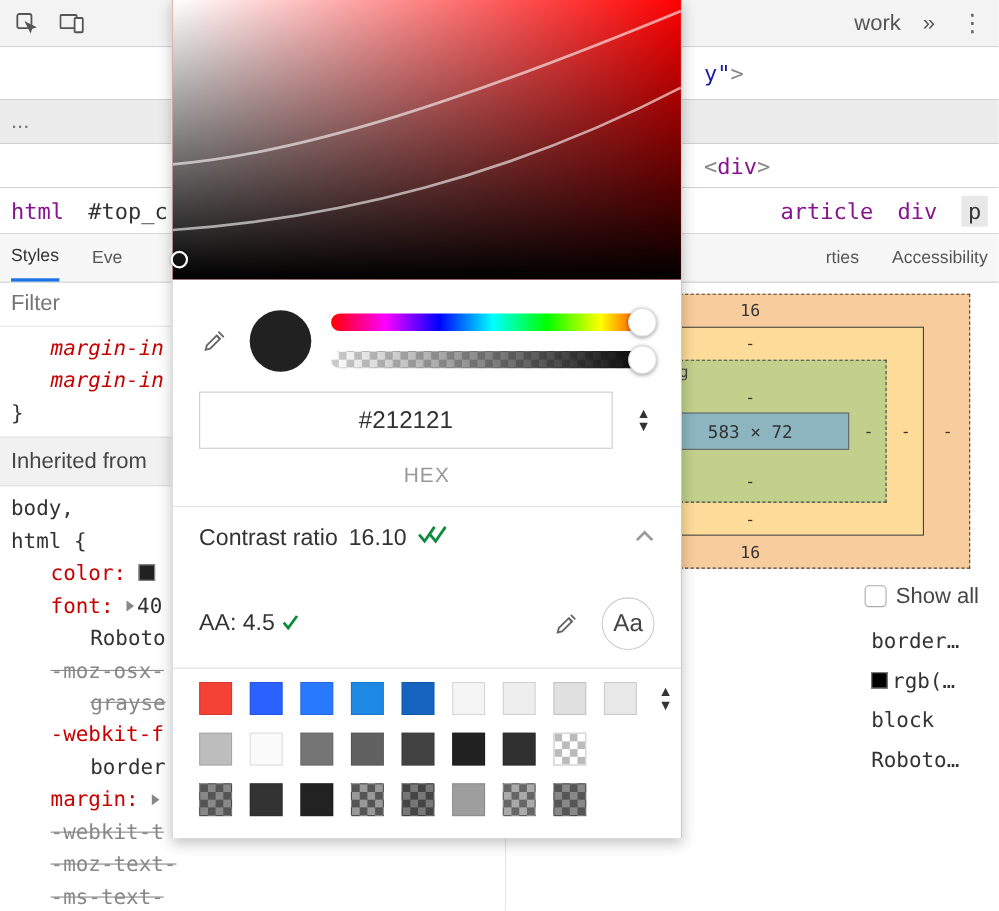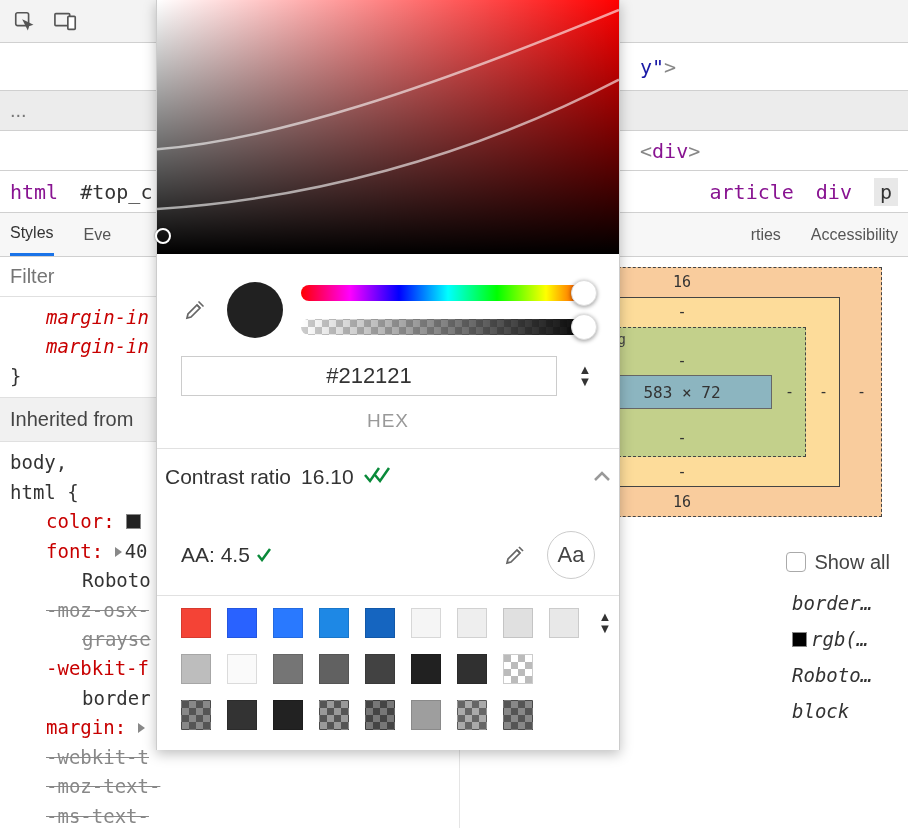--- a/index.html
+++ b/index.html
@@ -50,51 +50,51 @@
 .right-col { flex:1; padding: 10px 12px; overflow:hidden; }
 .box-model { position:relative; width:400px; height:250px; margin-left:10px; font-family: "Menlo","Consolas",monospace; font-size:16px; }
 .layer { position:absolute; display:flex; align-items:center; justify-content:center; text-align:center; }
 .margin-l { left:0; top:0; right:0; bottom:0; background:#f9cc9d; border:1px dashed #444; }
 .border-l { left:42px; top:30px; right:42px; bottom:30px; background:#fddc9a; border:1px solid #444; }
 .padding-l { left:76px; top:60px; right:76px; bottom:60px; background:#c3d08b; border:1px dashed #444; }
 .content-l { left:110px; top:108px; right:110px; bottom:108px; background:#8cb5c0; border:1px solid #666; color:#333; display:flex; align-items:center; justify-content:center; }
 .bm-label { position:absolute; font-size:14px; color:#444; }
 .bm-num { position:absolute; font-size:15px; color:#333; }
 
-.computed-section { margin-top: 32px; }
+.computed-section { margin-top: 12px; }
 .showall-row { display:flex; justify-content:flex-end; align-items:center; gap:8px; font-family: -apple-system,sans-serif; font-size:20px; color:#444; padding:0 6px 10px; height: 36px;}
 .checkbox { width:20px; height:20px; border:1px solid #aaa; border-radius:4px; cursor:pointer; }
 .computed-grid { font-family: "Menlo","Consolas",monospace; font-size:19px; line-height:1.9; }
-.computed-grid .row { display:flex;font-style:italic; }
+.computed-grid .row { display:flex; }
 .computed-grid .cname { color:#c80000; width: 320px; }
 .computed-grid .cval { color:#333; }
 .swsm { display:inline-block; width:15px; height:15px; vertical-align:-1px; margin-right:4px; border:1px solid #888;}
 
 
 .popover { position:absolute; left:156px; top:0; width:464px; background:#fff; border-left:1px solid #ccc; border-right:1px solid #ccc; box-shadow:0 4px 12px rgba(0,0,0,.25); z-index:50; font-family:-apple-system,sans-serif; }
 .sat-area { height:254px; position:relative; background: linear-gradient(to top, #000, rgba(0,0,0,0)), linear-gradient(to right, #fff, rgba(255,255,255,0)), #ff0000; }
 .sat-handle { position:absolute; left:-2px; bottom:10px; width:16px; height:16px; border:2px solid #fff; border-radius:50%; box-shadow:0 0 2px rgba(0,0,0,.6); }
 .curve { position:absolute; left:0; right:0; top:0; bottom:0; pointer-events:none; }
 
 .picker-row { display:flex; align-items:center; padding:28px 24px 18px; gap:18px; }
 .eyedrop { width:28px; height:28px; cursor:pointer; color:#666; display:flex; align-items:center; justify-content:center; }
 .swatch-lg { width:56px; height:56px; border-radius:50%; background:#212121; }
 .sliders { flex:1; display:flex; flex-direction:column; gap:18px; }
 .slider { height:16px; border-radius:8px; position:relative; }
 .hue { background: linear-gradient(to right, #f00, #f0f, #00f, #0ff, #0f0, #ff0, #f00); }
 .alpha { background: linear-gradient(to right, rgba(0,0,0,0), #000), repeating-conic-gradient(#ccc 0 25%, #fff 0 50%) 0/14px 14px; }
 .thumb { position:absolute; right:-2px; top:-5px; width:26px; height:26px; background:#fff; border-radius:50%; box-shadow:0 1px 4px rgba(0,0,0,.4); border:1px solid #ddd; }
 
 .hex-row { display:flex; align-items:center; padding:0 24px 14px; gap:18px; }
-.hex-input { flex:1; height:40px; border:1px solid #ccc; text-align:center; font-size:22px; font-family:-apple-system,sans-serif; color:#333; outline:none; }
+.hex-input { flex:1; height:52px; border:1px solid #ccc; text-align:center; font-size:22px; font-family:-apple-system,sans-serif; color:#333; outline:none; }
 .stepper { width:20px; display:flex; flex-direction:column; align-items:center; gap:1px; cursor:pointer; color:#333; font-size:13px; line-height:.8; }
 .hex-lbl-row { text-align:center; color:#999; font-size:19px; padding-bottom:16px; letter-spacing:1px;}
 .divider { height:1px; background:#e1e1e1; }
 
-.contrast-row { display:flex; align-items:flex-start; padding:16px 8px; font-size:21px; gap:10px; }
+.contrast-row { display:flex; align-items:flex-start; padding:16px 24px; font-size:21px; gap:10px; }
 .c-ratio-lbl { color:#333; }
 .c-ratio-val { color:#333; font-weight:400; }
 .dblcheck { color:#0a8a3a; }
 .expand-ic { margin-left:auto; cursor:pointer; color:#888; }
 
 .aa-row { display:flex; align-items:center; padding:0 24px 16px; gap:14px;margin-top:26px; }
 .aa-col { font-size:21px; color:#333; line-height:1.45; }
 .check-ic { color:#0a8a3a; }
 .aa-right { margin-left:auto; display:flex; align-items:center; gap:18px; }
 .aa-circle { width:48px; height:48px; border:1px solid #ccc; border-radius:50%; display:flex; align-items:center; justify-content:center; font-size:22px; color:#444; }
@@ -115,20 +115,25 @@
     <svg width="22" height="22" viewBox="0 0 24 24" fill="none" stroke="#555" stroke-width="1.8">
         <rect x="3" y="3" width="14" height="14" rx="2"></rect>
         <path d="M12 12 l8 4 -3 1 -1 3 -4 -8z" fill="#555"></path>
       </svg>
   </div>
   <div class="icon-btn">
     <svg width="24" height="22" viewBox="0 0 26 22" fill="none" stroke="#555" stroke-width="1.8">
         <rect x="1" y="3" width="16" height="13" rx="1"></rect>
         <rect x="15" y="6" width="8" height="14" rx="1" fill="#fff"></rect>
       </svg>
+  </div>
+  <div class="right">
+    <span class="tab-text">work</span>
+    <span class="tab-text">»</span>
+    <span class="icon-btn" style="font-size:22px;color:#666;">⋮</span>
   </div>
 </div>
 
 <div class="source-bar">
   <span class="attr-val">y"</span>
     <span class="tag-bracket">&gt;</span>
 </div>
 
 <div class="bp-bar">...</div>
 
@@ -210,26 +215,26 @@
       <div class="computed-grid">
         <div class="row">
             <span class="cname">ng</span>
             <span class="cval">border…</span>
           </div>
         <div class="row">
             <span class="cname"></span>
             <span class="cval"><span class="swsm" style="background:#000"></span><span>rgb(…</span></span>
           </div>
         <div class="row">
+            <span class="cname"></span>
+            <span class="cval">block</span>
+          </div>
+        <div class="row">
             <span class="cname">ily</span>
             <span class="cval">Roboto…</span>
-          </div>
-        <div class="row">
-            <span class="cname"></span>
-            <span class="cval">block</span>
           </div>
       </div>
     </div>
   </div>
 </div>
 
 <div class="popover">
   <div class="sat-area">
     <svg class="curve" viewBox="0 0 464 254" preserveAspectRatio="none">
       <path d="M0 150 C 120 140, 270 90, 464 10" stroke="rgba(255,255,255,.6)" stroke-width="2.5" fill="none"></path>

